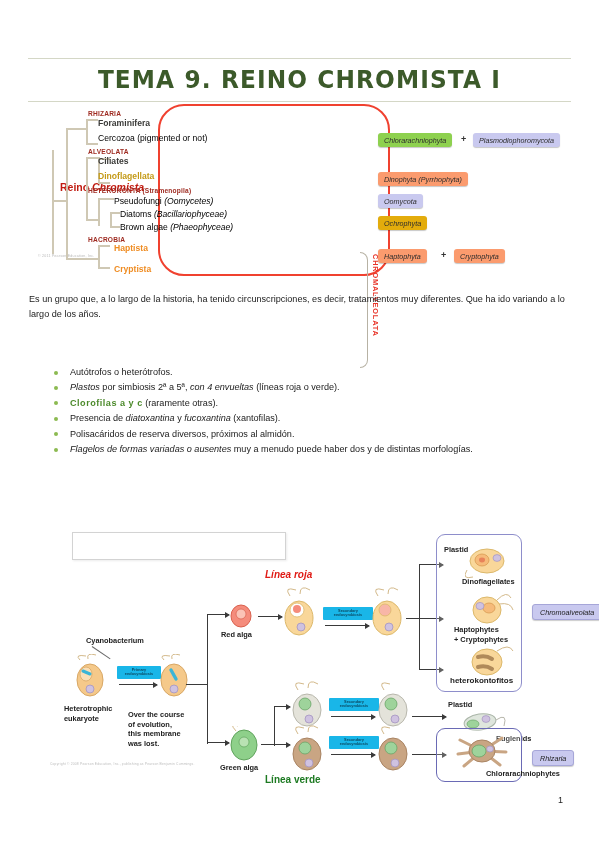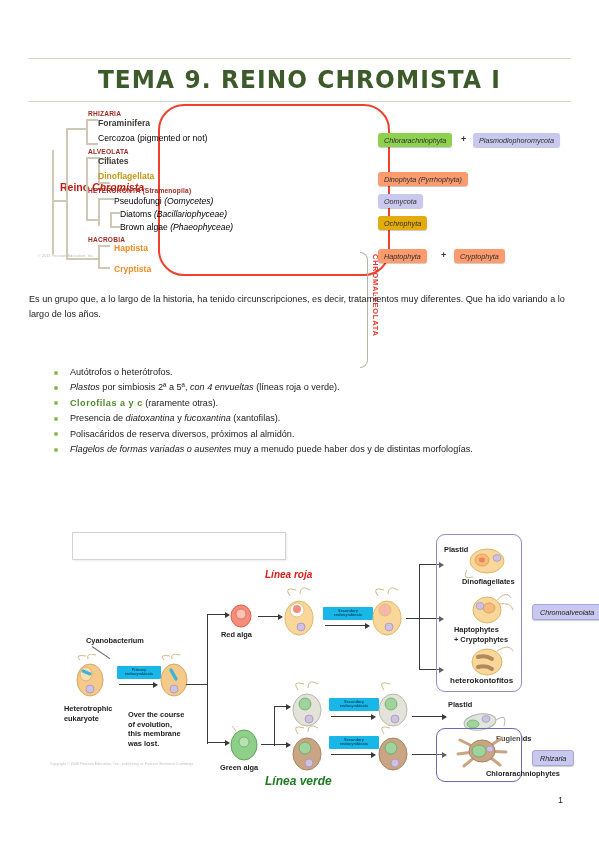--- a/index.html
+++ b/index.html
@@ -106,21 +106,21 @@
     border:1px solid #d3d3d3;background:#fff;
     box-shadow:1px 1px 2px rgba(0,0,0,.08);
   }
   .lbl{position:absolute;font-size:7.4px;color:#222;font-weight:bold;white-space:nowrap;line-height:9.5px;}
   .lnroja{
     position:absolute;left:235px;top:41px;color:#e01b16;
     font-size:10px;font-weight:bold;font-style:italic;
   }
   .lnverde{
     position:absolute;left:235px;top:246px;color:#1d7a22;
-    font-size:12px;font-weight:bold;font-style:italic;
+    font-size:10px;font-weight:bold;
   }
   .endobox{
     position:absolute;background:#19b6e8;color:#0b4a63;
     font-size:3.9px;font-weight:bold;text-align:center;
     padding:2px 1px;line-height:4.4px;border-radius:1px;
   }
   .arrow{position:absolute;height:1.4px;background:#3a3a3a;}
   .arrow:after{
     content:"";position:absolute;right:-1px;top:-2.3px;
     border-left:5px solid #3a3a3a;border-top:3px solid transparent;

